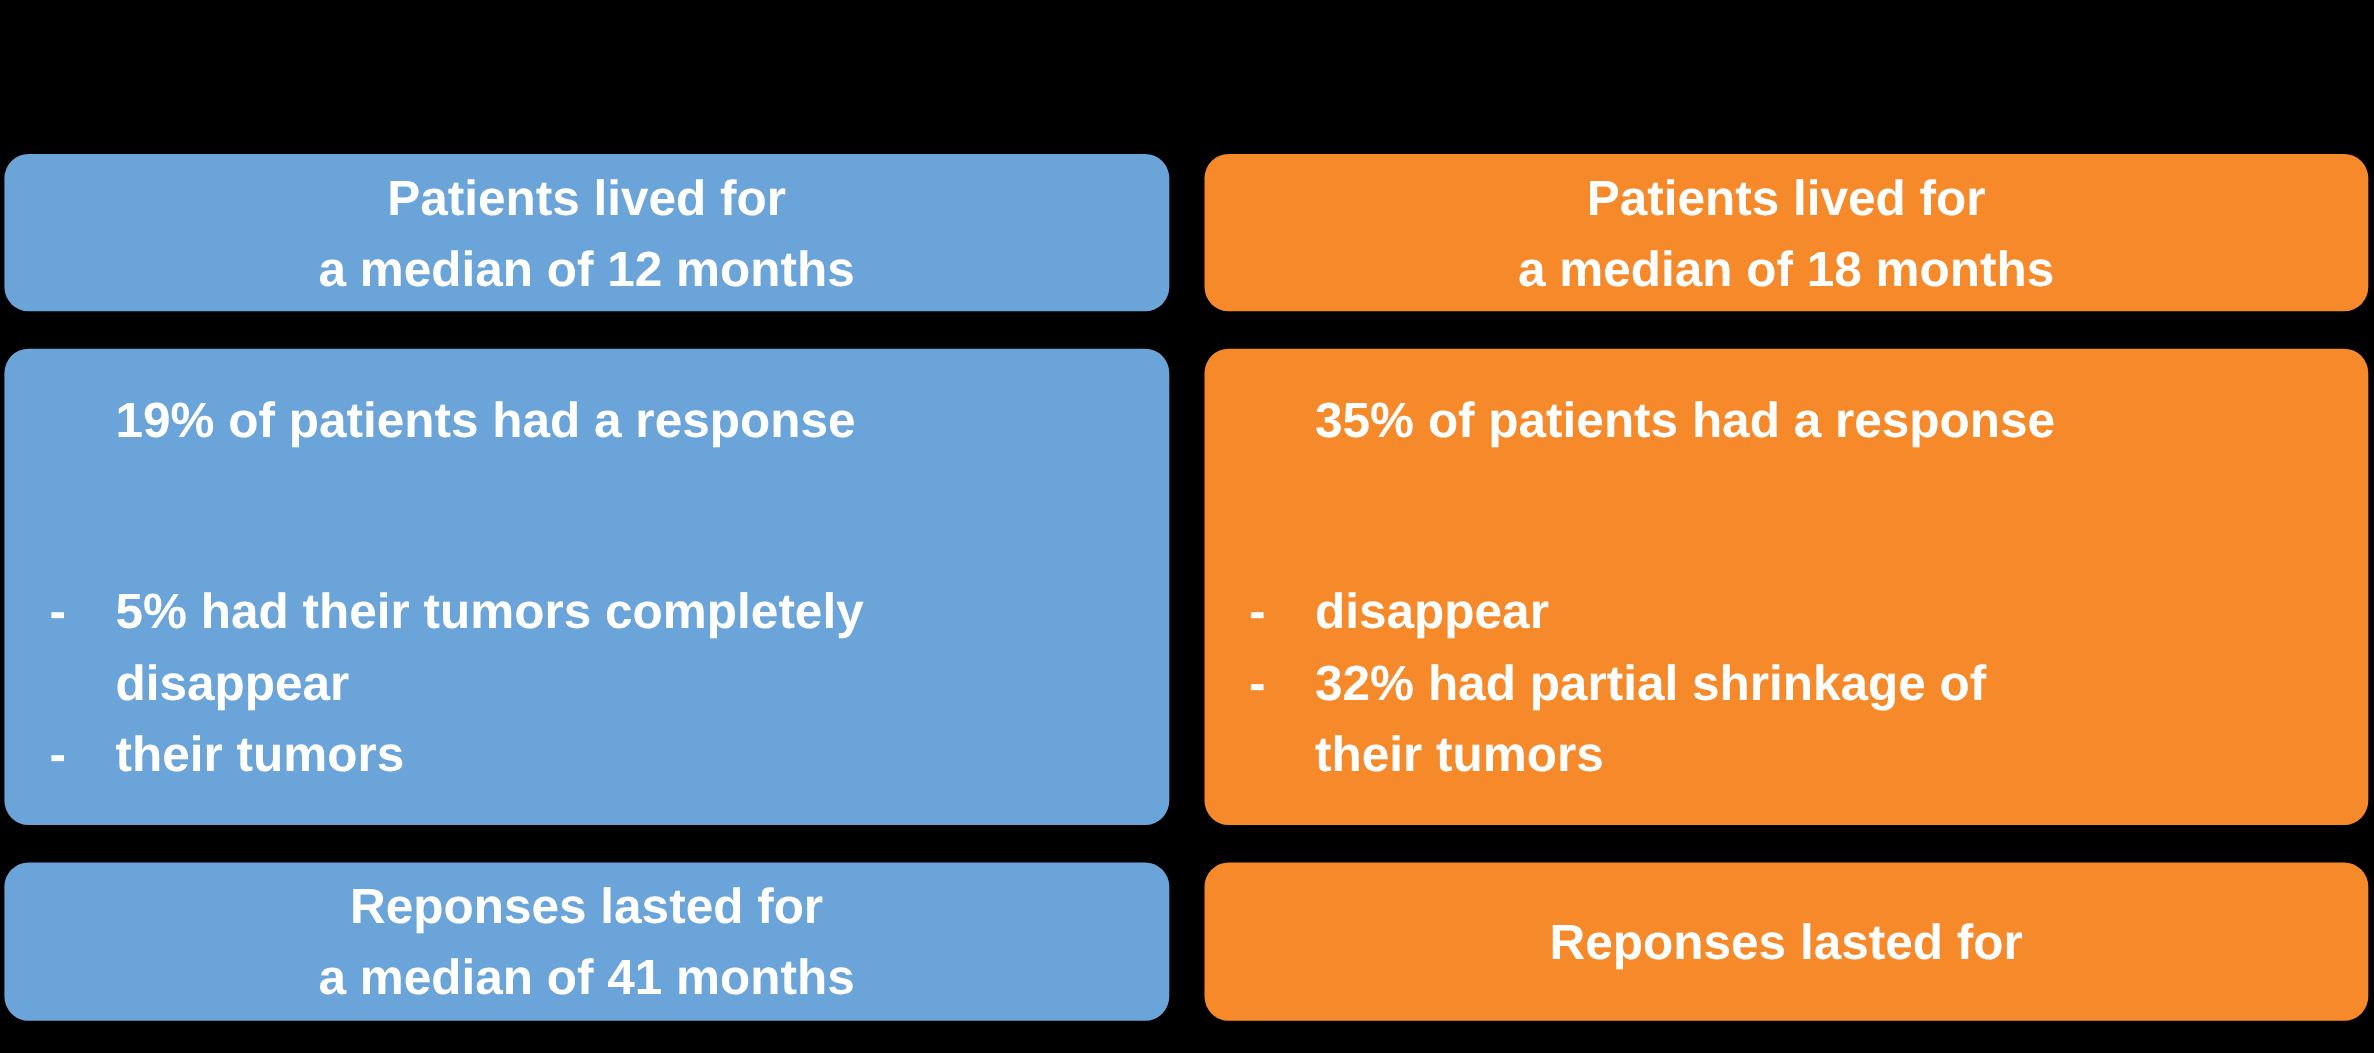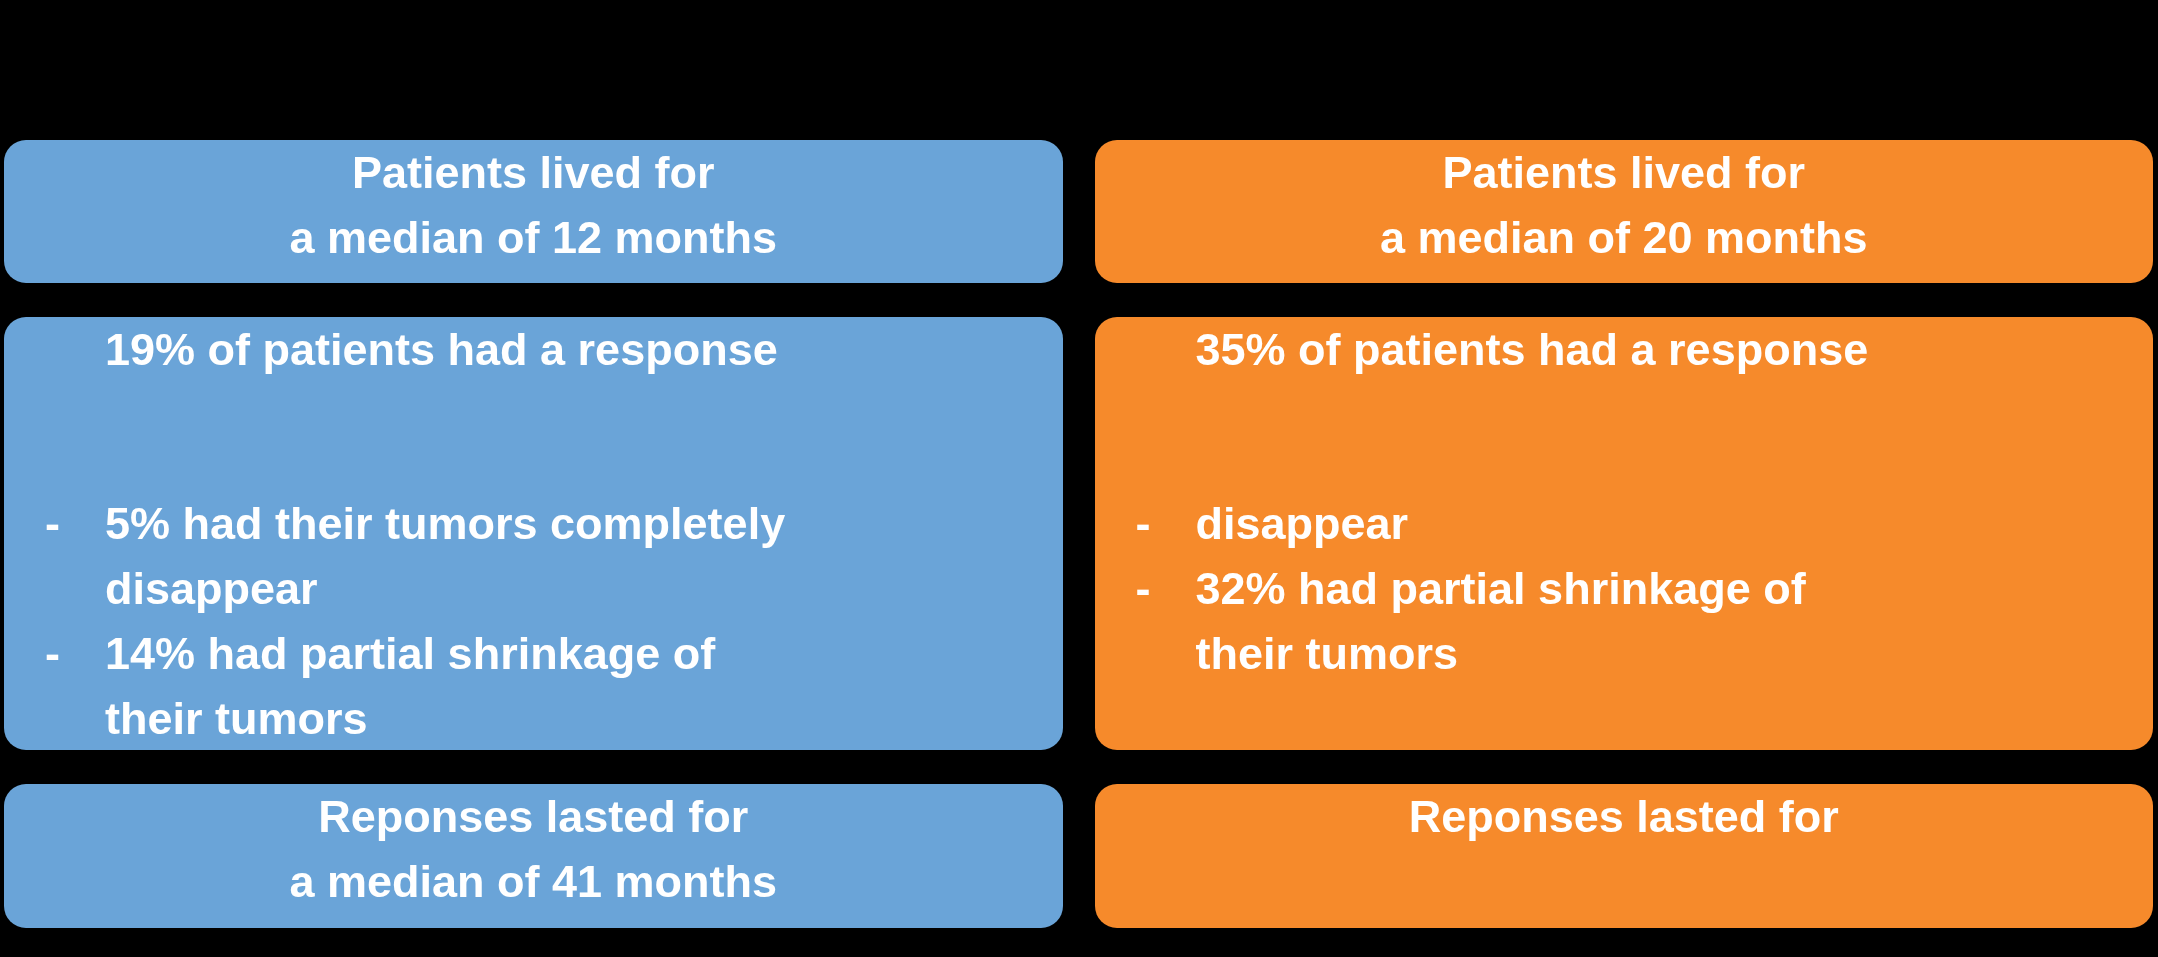--- a/index.html
+++ b/index.html
@@ -30,21 +30,21 @@
     gap: 34px;
     min-width: 0;
   }
   .card {
     box-sizing: border-box;
     border-radius: 22px;
     font-size: 45px;
     line-height: 65px;
     display: flex;
     flex-direction: column;
-    justify-content: flex-start;
+    justify-content: center;
   }
   .card-survival { height: 143px; align-items: center; text-align: center; }
   .card-response { height: 433px; padding: 0 40px 0 41px; gap: 44px; }
   .card-duration { height: 144px; align-items: center; text-align: center; }
   .headline { margin-left: 60px; }
   .bullets { margin-top: 65px; }
   .bullet { display: flex; align-items: flex-start; }
   .bullet-marker { width: 60px; flex: 0 0 60px; }
   .bullet-lines { flex: 1 1 auto; min-width: 0; }
 </style>
@@ -66,39 +66,38 @@
         <div class="bullet">
           <span class="bullet-marker">-</span>
           <span class="bullet-lines">
             <div>5% had their tumors completely</div>
             <div>disappear</div>
           </span>
         </div>
         <div class="bullet">
           <span class="bullet-marker">-</span>
           <span class="bullet-lines">
-            <div>14% had partial shrinkage of</div>
             <div>their tumors</div>
           </span>
         </div>
       </div>
     </div>
 
     <div class="card card-duration" style="background: rgb(106, 164, 216);">
       <div>Reponses lasted for</div>
       <div>a median of 41 months</div>
     </div>
 
   </div>
 
   <div class="column">
 
     <div class="card card-survival" style="background: rgb(246, 138, 43);">
       <div>Patients lived for</div>
-      <div>a median of 20 months</div>
+      <div>a median of 18 months</div>
     </div>
 
     <div class="card card-response" style="background: rgb(246, 138, 43);">
       <div class="headline">35% of patients had a response</div>
       <div class="bullets">
         <div class="bullet">
           <span class="bullet-marker">-</span>
           <span class="bullet-lines">
             <div>disappear</div>
           </span>

